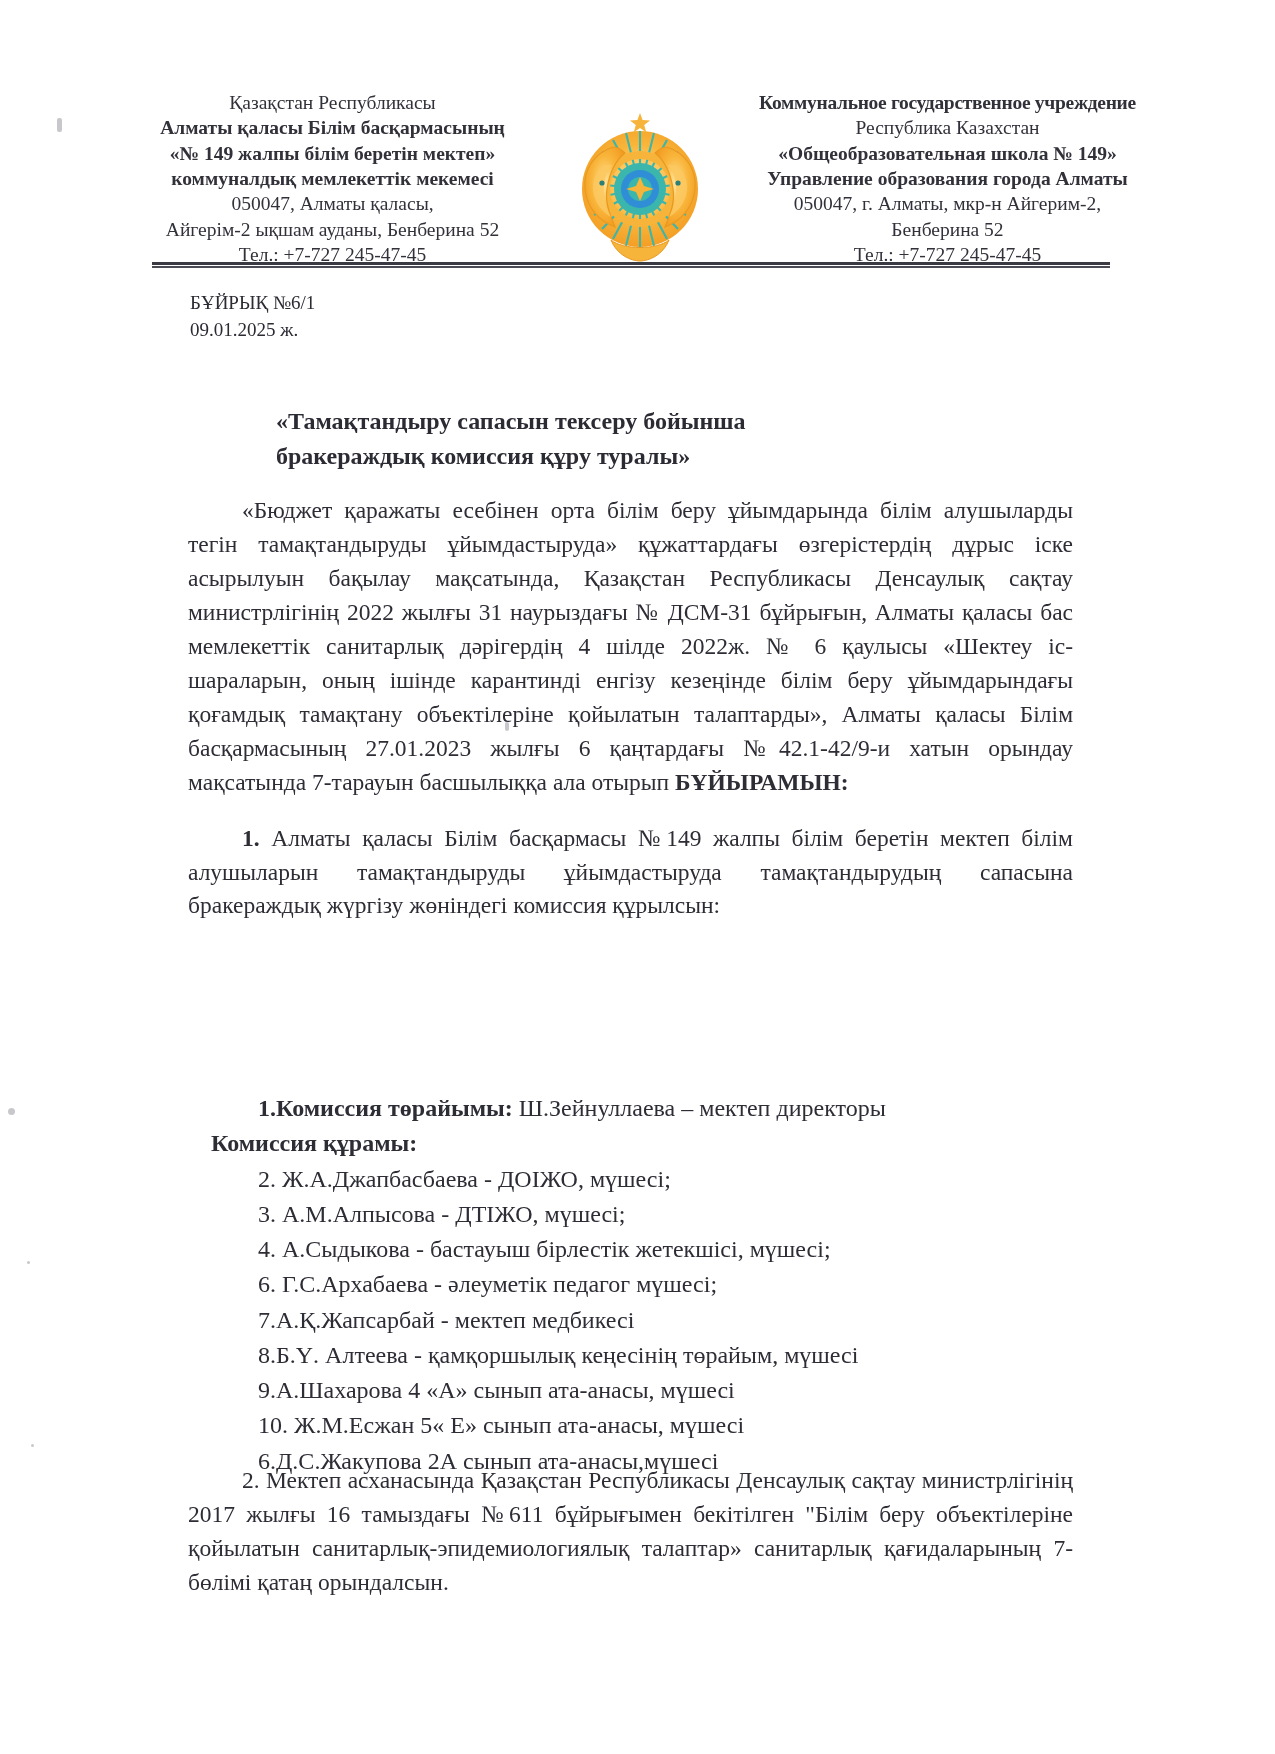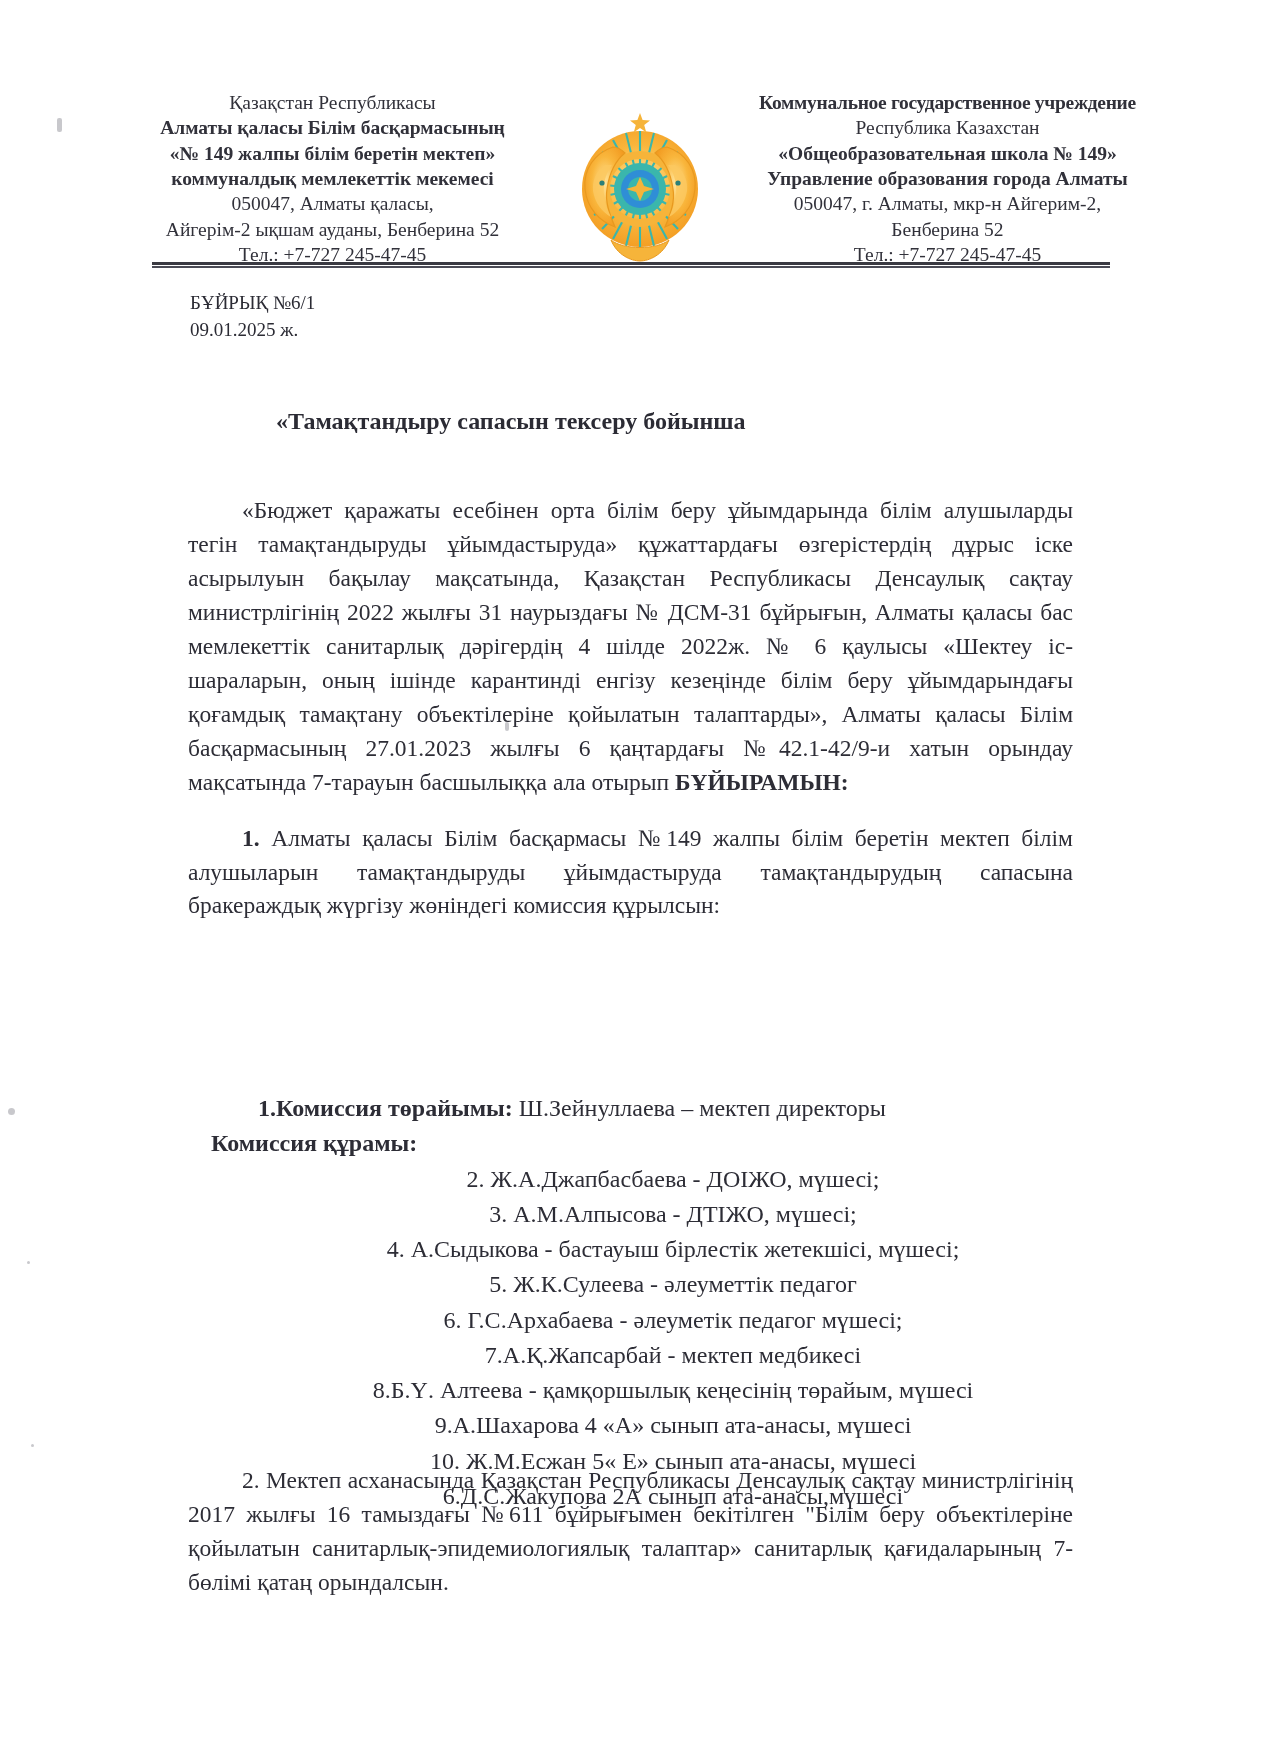--- a/index.html
+++ b/index.html
@@ -132,21 +132,20 @@
   }
   .commission .chair .lbl { font-weight: bold; }
   .commission .composition {
     padding-left: 0px;
     font-weight: bold;
     margin-left: 23px;
   }
   .commission .member {
     padding-left: 70px;
     white-space: nowrap;
-    text-align: center;
   }
 
   
   .closing {
     position: absolute;
     left: 188px;
     top: 1464px;
     width: 885px;
   }
 </style>
@@ -248,38 +247,38 @@
       <div class="r2"></div>
   </div>
 
   <div class="order-no">
     <span class="ln">БҰЙРЫҚ №6/1</span>
     <span class="ln">09.01.2025 ж.</span>
   </div>
 
   <div class="subject">
     <span class="ln">«Тамақтандыру сапасын тексеру бойынша</span>
+    <span class="ln">бракераждық комиссия құру туралы»</span>
   </div>
 
   <div class="body-wrap">
 
     <p class="para indent"><span>«Бюджет қаражаты есебінен орта білім беру ұйымдарында білім алушыларды тегін тамақтандыруды ұйымдастыруда» құжаттардағы өзгерістердің дұрыс іске асырылуын бақылау мақсатында, Қазақстан Республикасы Денсаулық сақтау министрлігінің 2022 жылғы 31 наурыздағы № ДСМ-31 бұйрығын, Алматы қаласы бас мемлекеттік санитарлық дәрігердің 4 шілде 2022ж. № 6 қаулысы «Шектеу іс-шараларын, оның ішінде карантинді енгізу кезеңінде білім беру ұйымдарындағы қоғамдық тамақтану объектілеріне қойылатын талаптарды», Алматы қаласы Білім басқармасының 27.01.2023 жылғы 6 қаңтардағы №42.1-42/9-и хатын орындау мақсатында  7-тарауын басшылыққа ала отырып </span><span class="bold">БҰЙЫРАМЫН:</span></p>
 
     <p class="para indent gap"><span class="bold">1.</span><span> Алматы қаласы Білім басқармасы №149 жалпы білім беретін мектеп білім алушыларын тамақтандыруды ұйымдастыруда тамақтандырудың сапасына бракераждық  жүргізу жөніндегі  комиссия құрылсын:</span></p>
   </div>
 
   <div class="commission">
     <div class="chair"><span class="lbl">1.Комиссия төрайымы:</span><span>  Ш.Зейнуллаева – мектеп директоры</span></div>
 
     <div class="composition">Комиссия құрамы:</div>
 
     <div class="member">2. Ж.А.Джапбасбаева - ДОІЖО, мүшесі;</div>
     <div class="member">3. А.М.Алпысова - ДТІЖО, мүшесі;</div>
     <div class="member">4. А.Сыдыкова - бастауыш бірлестік жетекшісі, мүшесі;</div>
-    <div class="member">5. Ж.К.Сулеева    - әлеуметтік педагог</div>
     <div class="member">6. Г.С.Архабаева - әлеуметік педагог мүшесі;</div>
     <div class="member"> 7.А.Қ.Жапсарбай  - мектеп  медбикесі</div>
     <div class="member"> 8.Б.Ү. Алтеева - қамқоршылық кеңесінің төрайым, мүшесі</div>
     <div class="member">9.А.Шахарова   4 «А» сынып ата-анасы, мүшесі</div>
     <div class="member">10. Ж.М.Есжан   5« Е» сынып ата-анасы, мүшесі</div>
     <div class="member">6.Д.С.Жакупова   2А сынып ата-анасы,мүшесі</div>
   </div>
 
   <div class="closing">
     <p class="para indent"> 2. Мектеп асханасында   Қазақстан Республикасы Денсаулық сақтау министрлігінің 2017 жылғы 16 тамыздағы №611 бұйрығымен бекітілген "Білім беру объектілеріне қойылатын санитарлық-эпидемиологиялық талаптар» санитарлық қағидаларының 7-бөлімі қатаң  орындалсын.</p>

